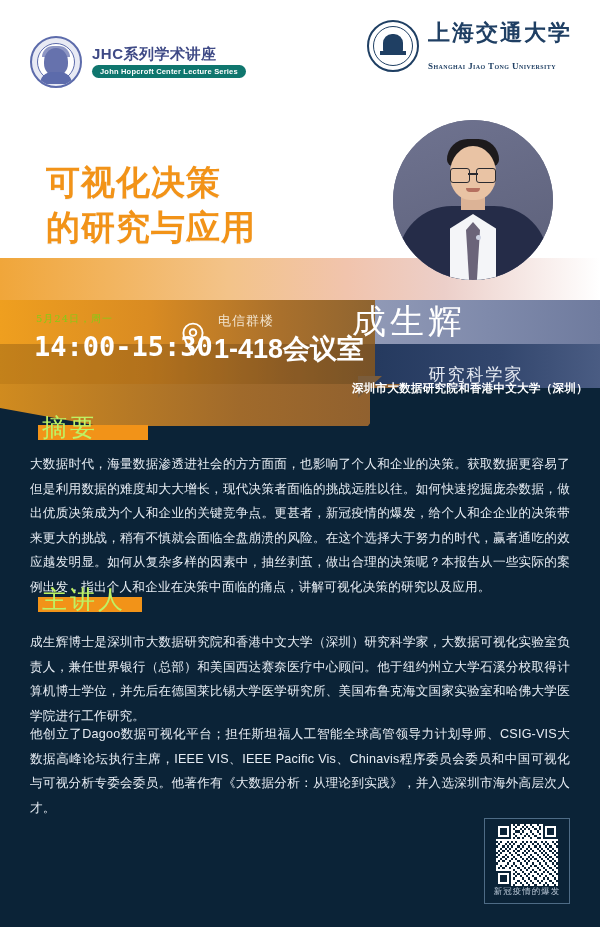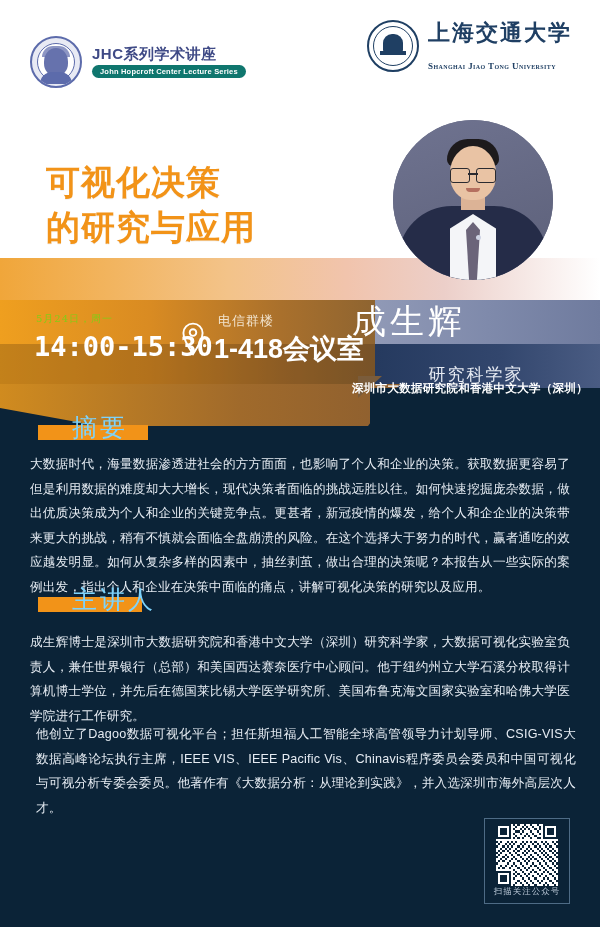--- a/index.html
+++ b/index.html
@@ -120,22 +120,22 @@
      text-align:center;padding-left:352px;box-sizing:border-box;letter-spacing:2px;margin-top:24px;}
   .speaker-affil{position:absolute;left:0;top:381px;width:600px;z-index:26;color:#ffffff;font-size:11.5px;
      text-align:right;padding-right:12px;box-sizing:border-box;font-weight:bold;letter-spacing:.3px;}
 
   
   .body-area{position:absolute;left:0;top:410px;width:600px;height:517px;background:#0b2337;z-index:6;}
 
   .sec{position:absolute;left:36px;z-index:12;}
   .sec-head{position:relative;display:inline-block;height:32px;}
   .sec-head .bar{position:absolute;left:2px;bottom:4px;height:15px;background:#f29318;}
-  .sec-head .txt{position:relative;color:#7dd3fc;font-size:25px;font-weight:500;letter-spacing:3px;
-     line-height:30px;padding:0 6px;margin-left:30px;}
+  .sec-head .txt{position:relative;color:#bef264;font-size:25px;font-weight:500;letter-spacing:3px;
+     line-height:30px;padding:0 6px;}
 
   .para{position:absolute;left:30px;width:540px;color:#e6ecf3;font-size:12.6px;line-height:1.95;
      text-align:justify;z-index:12;letter-spacing:.2px;}
 
   
   .qr-box{position:absolute;left:484px;top:818px;width:86px;height:86px;border:1px solid #4e6b85;
      background:#0b2337;z-index:14;padding:5px;box-sizing:border-box;}
   .qr{width:100%;height:62px;display:block;}
   .qr-cap{position:absolute;left:484px;top:886px;width:86px;text-align:center;color:#b9c7d6;font-size:8.5px;
      letter-spacing:1px;z-index:15;font-family:"DejaVu Serif","Liberation Serif",serif;}
@@ -232,21 +232,21 @@
   </div>
   <div class="para" style="top:452px;">大数据时代，海量数据渗透进社会的方方面面，也影响了个人和企业的决策。获取数据更容易了但是利用数据的难度却大大增长，现代决策者面临的挑战远胜以往。如何快速挖掘庞杂数据，做出优质决策成为个人和企业的关键竞争点。更甚者，新冠疫情的爆发，给个人和企企业的决策带来更大的挑战，稍有不慎就会面临全盘崩溃的风险。在这个选择大于努力的时代，赢者通吃的效应越发明显。如何从复杂多样的因素中，抽丝剥茧，做出合理的决策呢？本报告从一些实际的案例出发，指出个人和企业在决策中面临的痛点，讲解可视化决策的研究以及应用。</div>
 
   <div class="sec" style="top:584px;">
     <div class="sec-head">
       <div class="bar" style="width:104px;"></div>
       <div class="txt">主讲人</div>
     </div>
   </div>
   <div class="para" style="top:630px;">成生辉博士是深圳市大数据研究院和香港中文大学（深圳）研究科学家，大数据可视化实验室负责人，兼任世界银行（总部）和美国西达赛奈医疗中心顾问。他于纽约州立大学石溪分校取得计算机博士学位，并先后在德国莱比锡大学医学研究所、美国布鲁克海文国家实验室和哈佛大学医学院进行工作研究。</div>
-  <div class="para" style="top:722px;margin-left:6px;">他创立了Dagoo数据可视化平台；担任斯坦福人工智能全球高管领导力计划导师、CSIG-VIS大数据高峰论坛执行主席，IEEE VIS、IEEE Pacific Vis、Chinavis程序委员会委员和中国可视化与可视分析专委会委员。他著作有《大数据分析：从理论到实践》，并入选深圳市海外高层次人才。</div>
+  <div class="para" style="top:722px;">他创立了Dagoo数据可视化平台；担任斯坦福人工智能全球高管领导力计划导师、CSIG-VIS大数据高峰论坛执行主席，IEEE VIS、IEEE Pacific Vis、Chinavis程序委员会委员和中国可视化与可视分析专委会委员。他著作有《大数据分析：从理论到实践》，并入选深圳市海外高层次人才。</div>
 
   <div class="qr-box">
     <svg class="qr" viewBox="0 0 29 29" shape-rendering="crispEdges">
       <rect width="29" height="29" fill="#ffffff"></rect>
       <g fill="#0b2337">
         <path d="M0 0h7v7H0zM22 0h7v7h-7zM0 22h7v7H0z"></path>
       </g>
       <g fill="#ffffff">
         <path d="M1 1h5v5H1zM23 1h5v5h-5zM1 23h5v5H1z"></path>
       </g>
@@ -276,15 +276,15 @@
         <path d="M9 22h1v1H9zM12 22h1v1h-1zM16 22h1v1h-1zM18 22h1v1h-1zM22 22h1v1h-1zM24 22h1v1h-1zM27 22h1v1h-1z"></path>
         <path d="M8 23h1v1H8zM10 23h1v1h-1zM13 23h1v1h-1zM15 23h1v1h-1zM19 23h1v1h-1zM21 23h1v1h-1zM25 23h1v1h-1zM28 23h1v1h-1z"></path>
         <path d="M9 24h1v1H9zM11 24h1v1h-1zM14 24h1v1h-1zM17 24h1v1h-1zM20 24h1v1h-1zM23 24h1v1h-1zM26 24h1v1h-1z"></path>
         <path d="M8 25h1v1H8zM12 25h1v1h-1zM15 25h1v1h-1zM18 25h1v1h-1zM22 25h1v1h-1zM24 25h1v1h-1zM27 25h1v1h-1z"></path>
         <path d="M10 26h1v1h-1zM13 26h1v1h-1zM16 26h1v1h-1zM19 26h1v1h-1zM21 26h1v1h-1zM25 26h1v1h-1zM28 26h1v1h-1z"></path>
         <path d="M9 27h1v1H9zM11 27h1v1h-1zM14 27h1v1h-1zM17 27h1v1h-1zM20 27h1v1h-1zM23 27h1v1h-1zM26 27h1v1h-1z"></path>
         <path d="M8 28h1v1H8zM12 28h1v1h-1zM15 28h1v1h-1zM18 28h1v1h-1zM22 28h1v1h-1zM24 28h1v1h-1zM27 28h1v1h-1z"></path>
       </g>
     </svg>
   </div>
-  <div class="qr-cap">扫描关注公众号</div>
+  <div class="qr-cap">新冠疫情的爆发</div>
 
 </div>
 
 </body></html>

